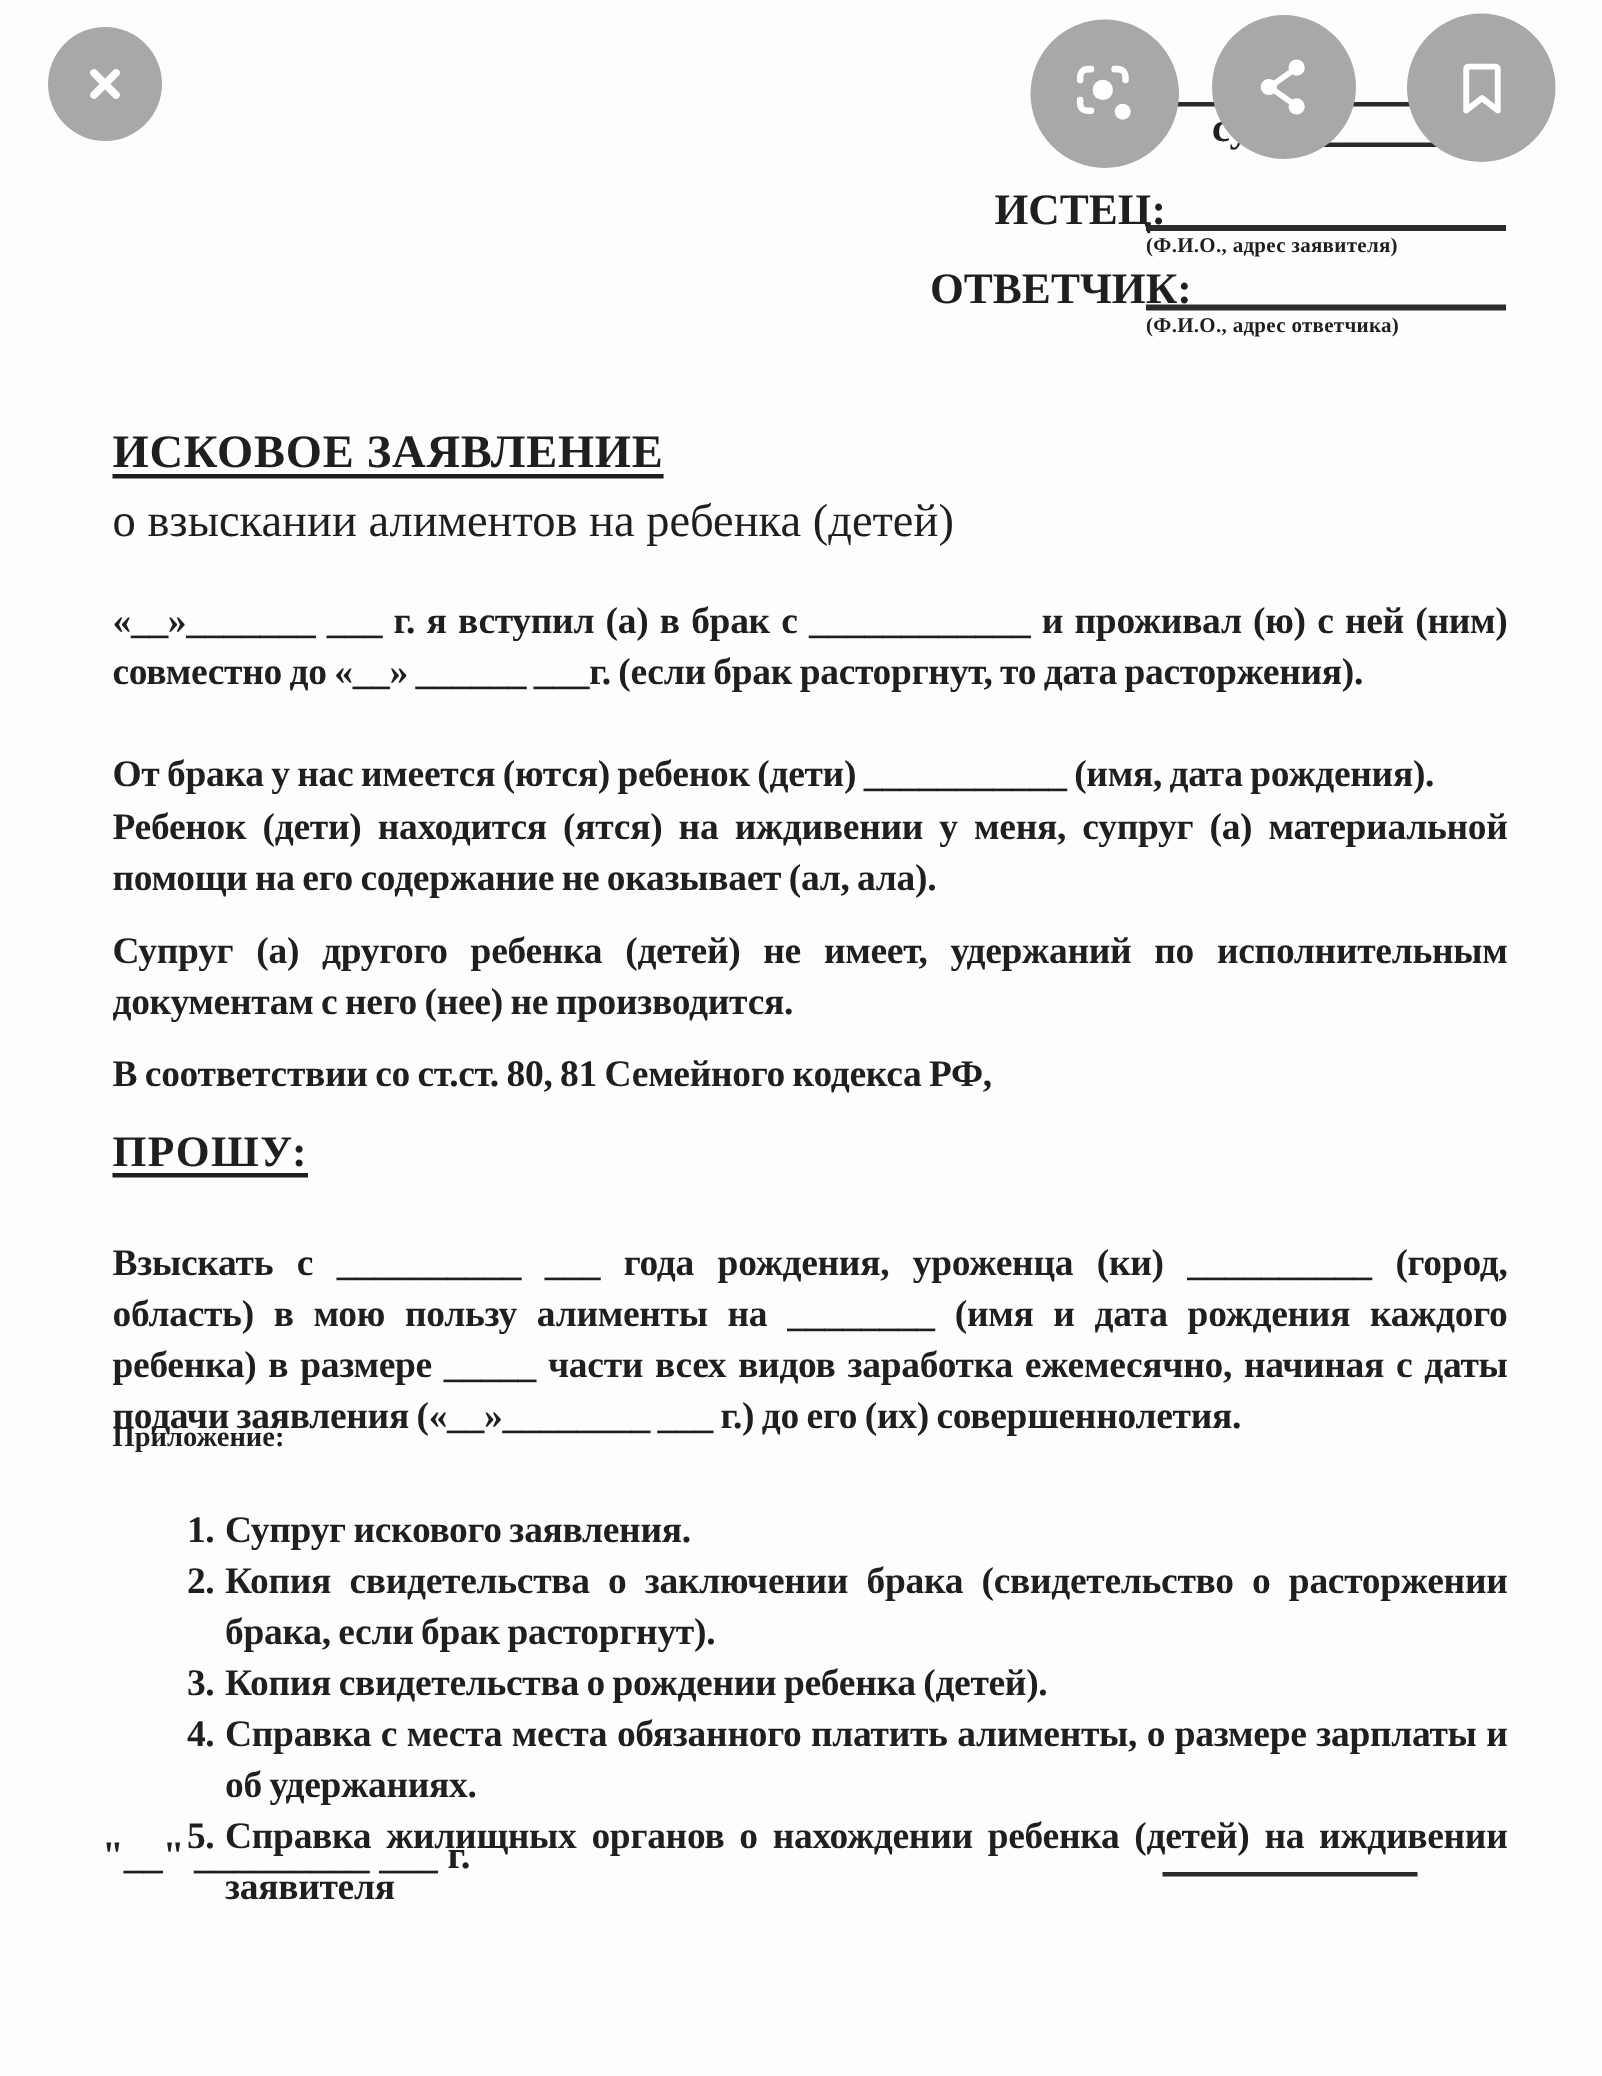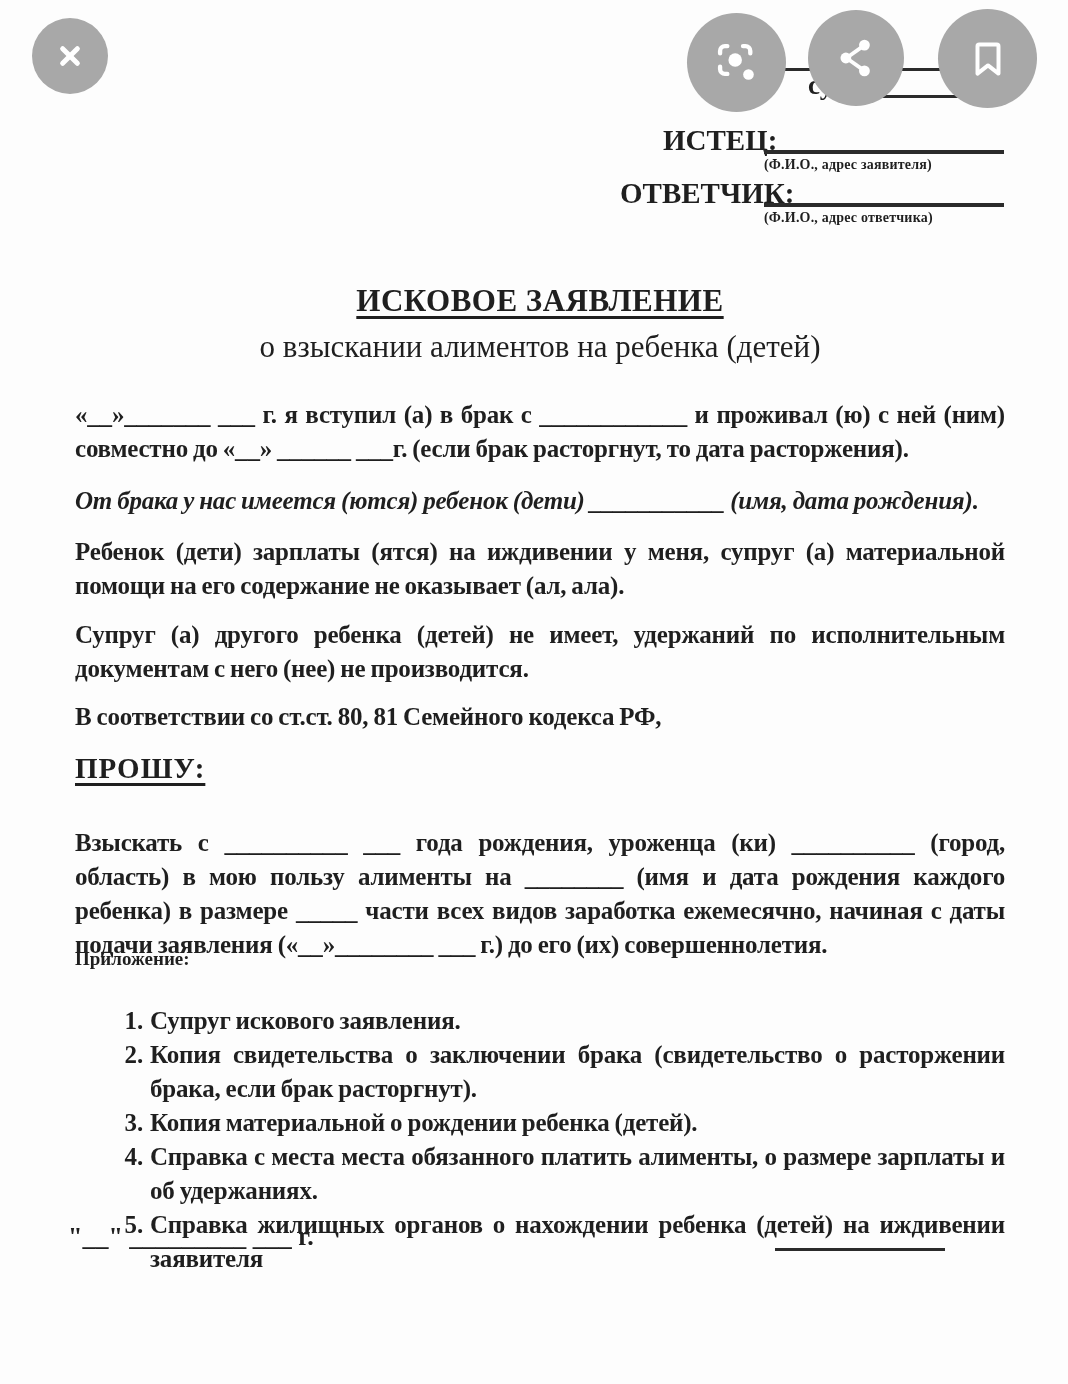--- a/index.html
+++ b/index.html
@@ -25,35 +25,35 @@
   .party-label { font-weight:bold; font-size:29px; white-space:nowrap; }
   .plaintiff-label { left:663px; top:124px; }
   .plaintiff-line  { left:764px; top:150px; width:240px; border-bottom-width:4px; }
   .caption { position:absolute; font-size:14px; font-weight:bold; width:240px; text-align:left; white-space:nowrap; letter-spacing:.2px; }
   .plaintiff-caption { left:764px; top:157px; }
   .defendant-label { left:620px; top:177px; }
   .defendant-line  { left:764px; top:203px; width:240px; border-bottom-width:4px; }
   .defendant-caption { left:764px; top:210px; }
 
   
-  .title-wrap { position:absolute; left:75px; top:283px; width:930px; text-align:center; }
+  .title-wrap { position:absolute; left:75px; top:283px; width:930px; text-align:left; }
   .doc-title {
     font-size:31px; font-weight:bold; letter-spacing:.5px;
     text-decoration:underline; text-decoration-thickness:3px; text-underline-offset:5px;
   }
   .doc-subtitle { font-size:31px; font-weight:normal; margin-top:10px; }
 
   
   .para {
     position:absolute; left:75px; width:930px;
     font-size:25px; font-weight:bold; line-height:34px;
     text-align:justify; letter-spacing:-.2px; word-spacing:-1px;
   }
   .p1 { top:398px; }
-  .p2 { top:484px;font-style:italic; }
+  .p2 { top:500px; }
   .p3 { top:535px; }
   .p4 { top:618px; }
   .p5 { top:700px; }
 
   .request-heading {
     position:absolute; left:75px; top:752px; width:930px; text-align:left;
     font-size:29px; font-weight:bold; letter-spacing:1px;
     text-decoration:underline; text-decoration-thickness:3px; text-underline-offset:5px;
   }
   .p6 { top:810px;margin-top:16px; }
@@ -101,32 +101,32 @@
   <div class="blank defendant-line"></div>
   <div class="caption defendant-caption">(Ф.И.О., адрес ответчика)</div>
 
   <div class="title-wrap">
     <div class="doc-title">ИСКОВОЕ ЗАЯВЛЕНИЕ</div>
     <div class="doc-subtitle">о взыскании алиментов на ребенка (детей)</div>
   </div>
 
   <div class="para p1">«__»_______ ___ г. я вступил (а) в брак с ____________ и проживал (ю) с ней (ним) совместно до «__» ______ ___г. (если брак расторгнут, то дата расторжения).</div>
   <div class="para p2">От брака у нас имеется (ются) ребенок (дети) ___________ (имя, дата рождения).</div>
-  <div class="para p3">Ребенок (дети) зарплаты (ятся) на иждивении у меня, супруг (а) материальной помощи на его содержание не оказывает (ал, ала).</div>
+  <div class="para p3">Ребенок (дети) находится (ятся) на иждивении у меня, супруг (а) материальной помощи на его содержание не оказывает (ал, ала).</div>
   <div class="para p4">Супруг (а) другого ребенка (детей) не имеет, удержаний по исполнительным документам с него (нее) не производится.</div>
   <div class="para p5">В соответствии со ст.ст. 80, 81 Семейного кодекса РФ,</div>
 
   <div class="request-heading">ПРОШУ:</div>
   <div class="para p6">Взыскать с __________ ___ года рождения, уроженца (ки) __________ (город, область) в мою пользу алименты на ________ (имя и дата рождения каждого ребенка) в размере _____ части всех видов заработка ежемесячно, начиная с даты подачи заявления («__»________ ___ г.) до его (их) совершеннолетия.</div>
 
   <div class="attachments-heading">Приложение:</div>
   <ol class="attachments">
     <li>Супруг искового заявления.</li>
     <li>Копия свидетельства о заключении брака (свидетельство о расторжении брака, если брак расторгнут).</li>
-    <li>Копия материальной о рождении ребенка (детей).</li>
+    <li>Копия свидетельства о рождении ребенка (детей).</li>
     <li>Справка с места места обязанного платить алименты, о размере зарплаты и об удержаниях.</li>
     <li>Справка жилищных органов о нахождении ребенка (детей) на иждивении заявителя</li>
   </ol>
 
   <div class="footer-date">"__" _________ ___ г.</div>
   <div class="blank signature-line"></div>
 </div>
 
 <div class="circle-btn close-btn">
   <span>

